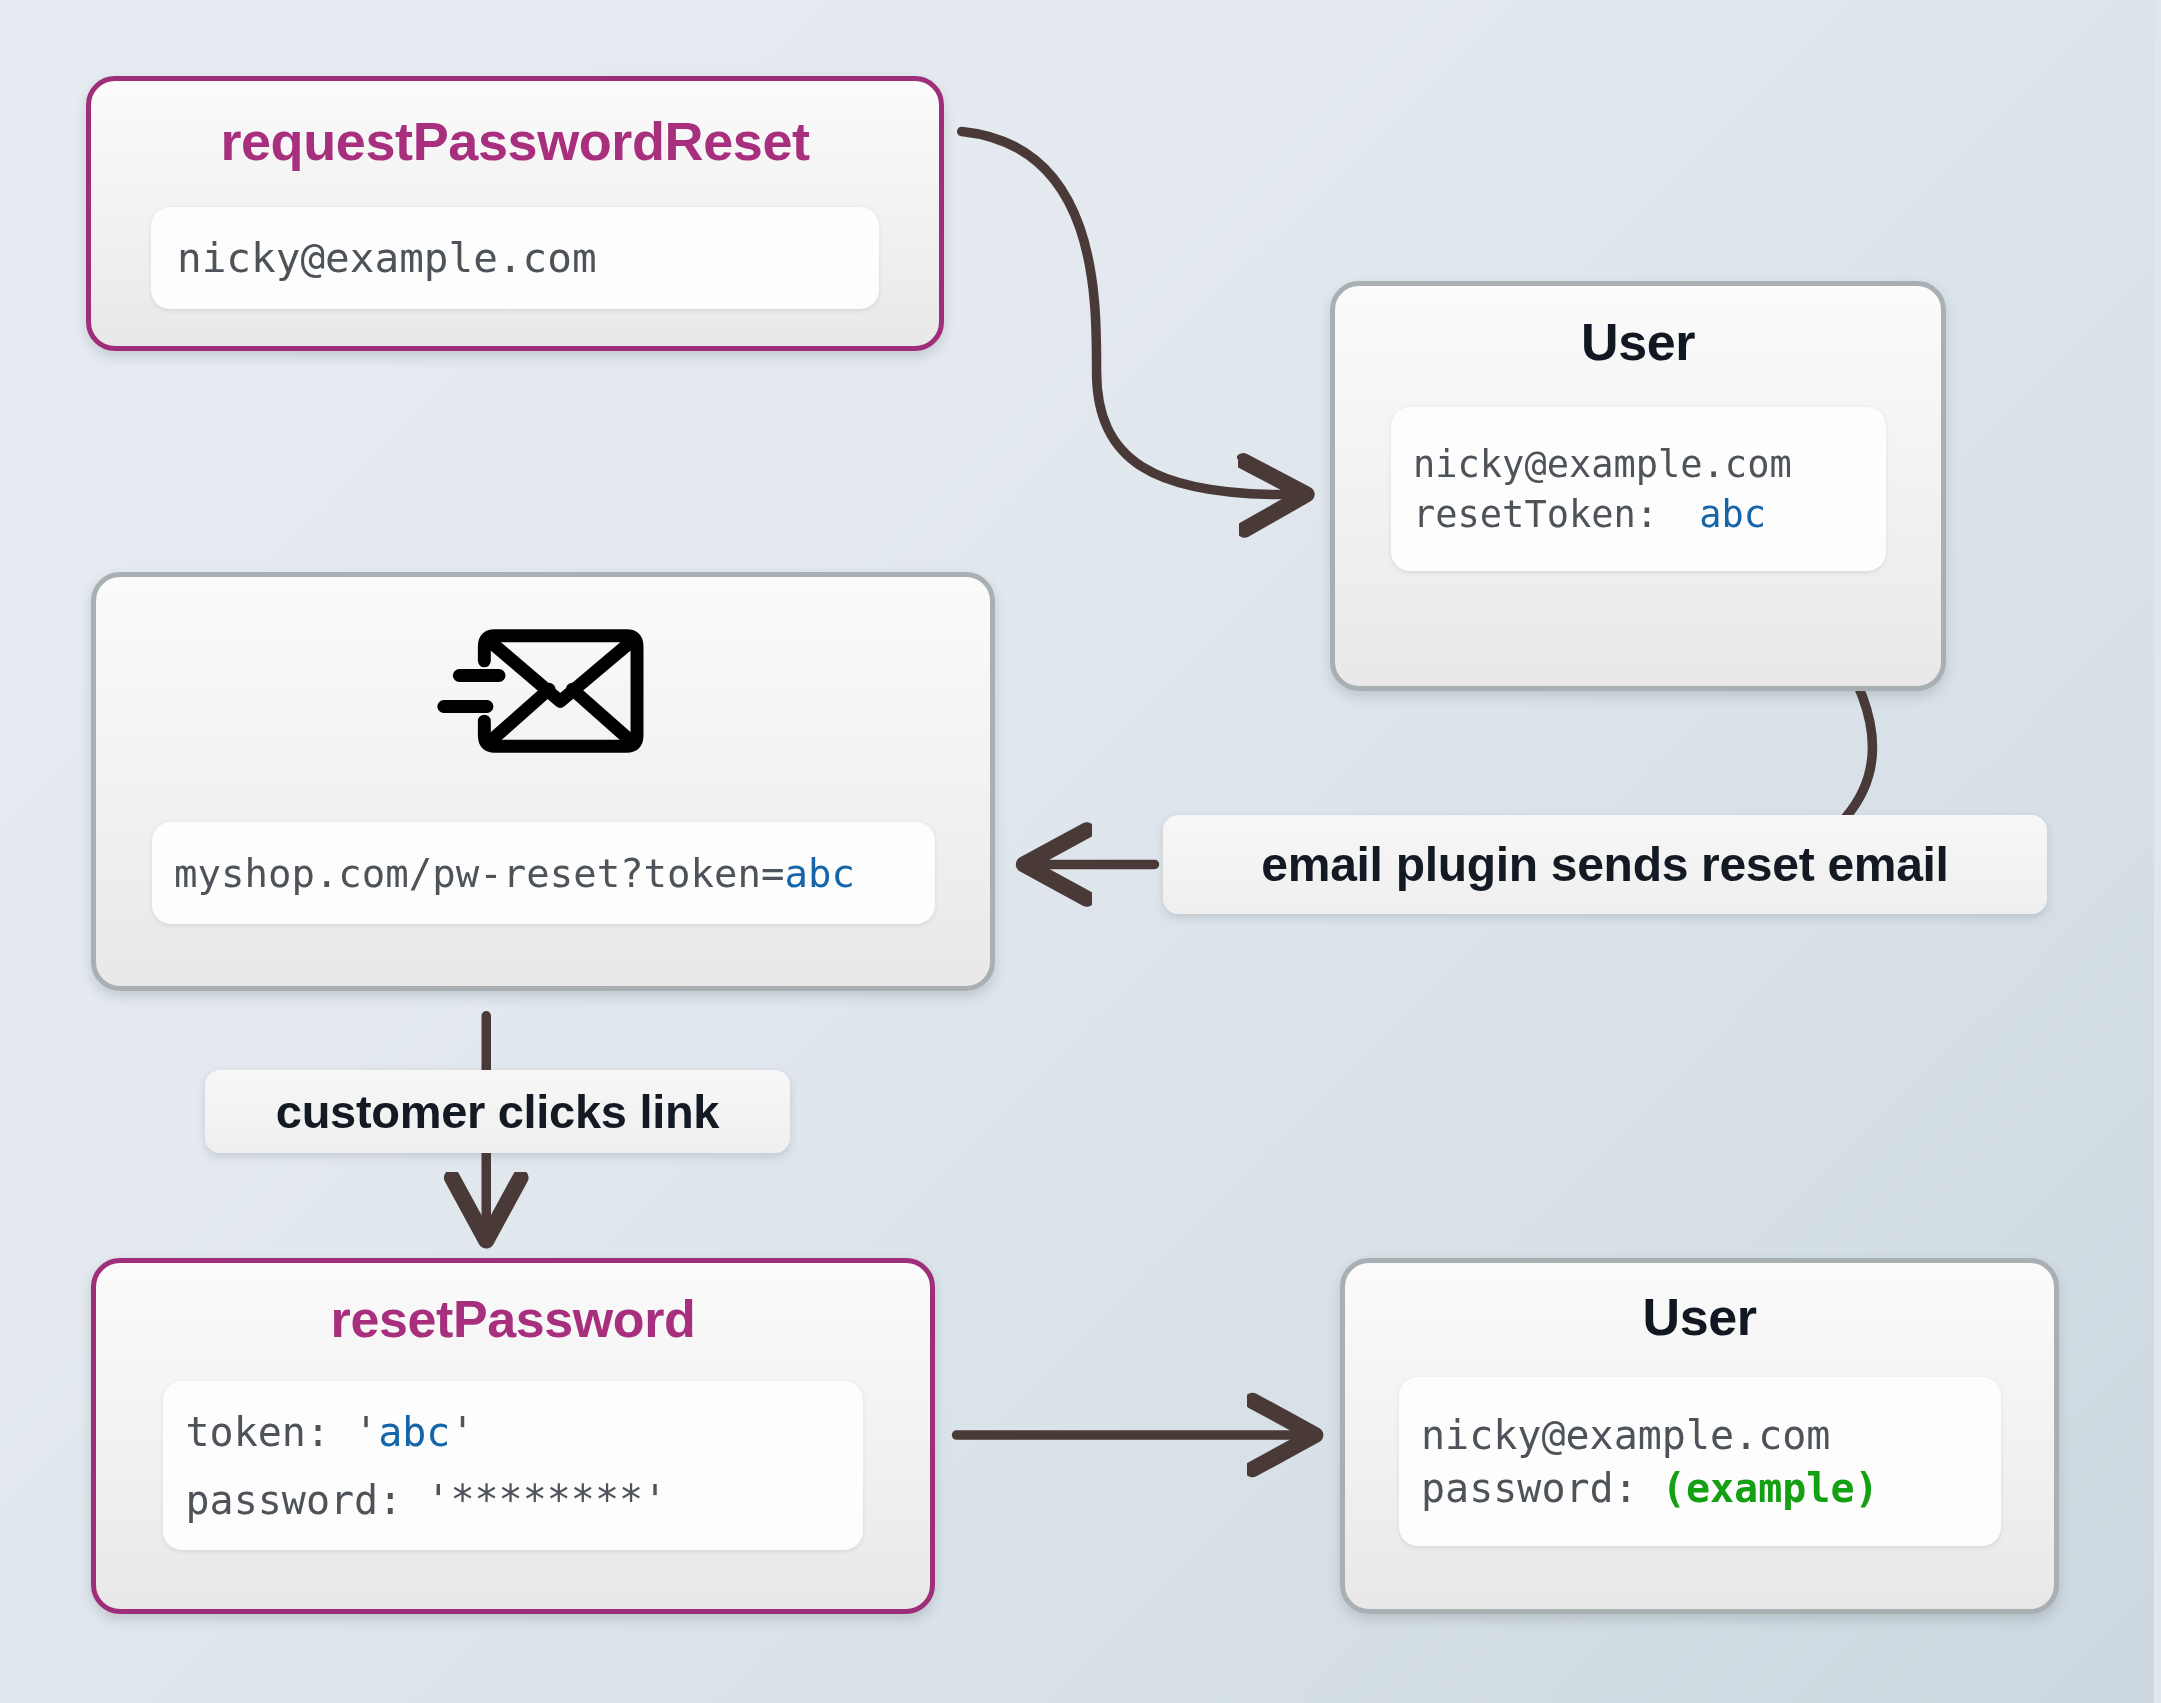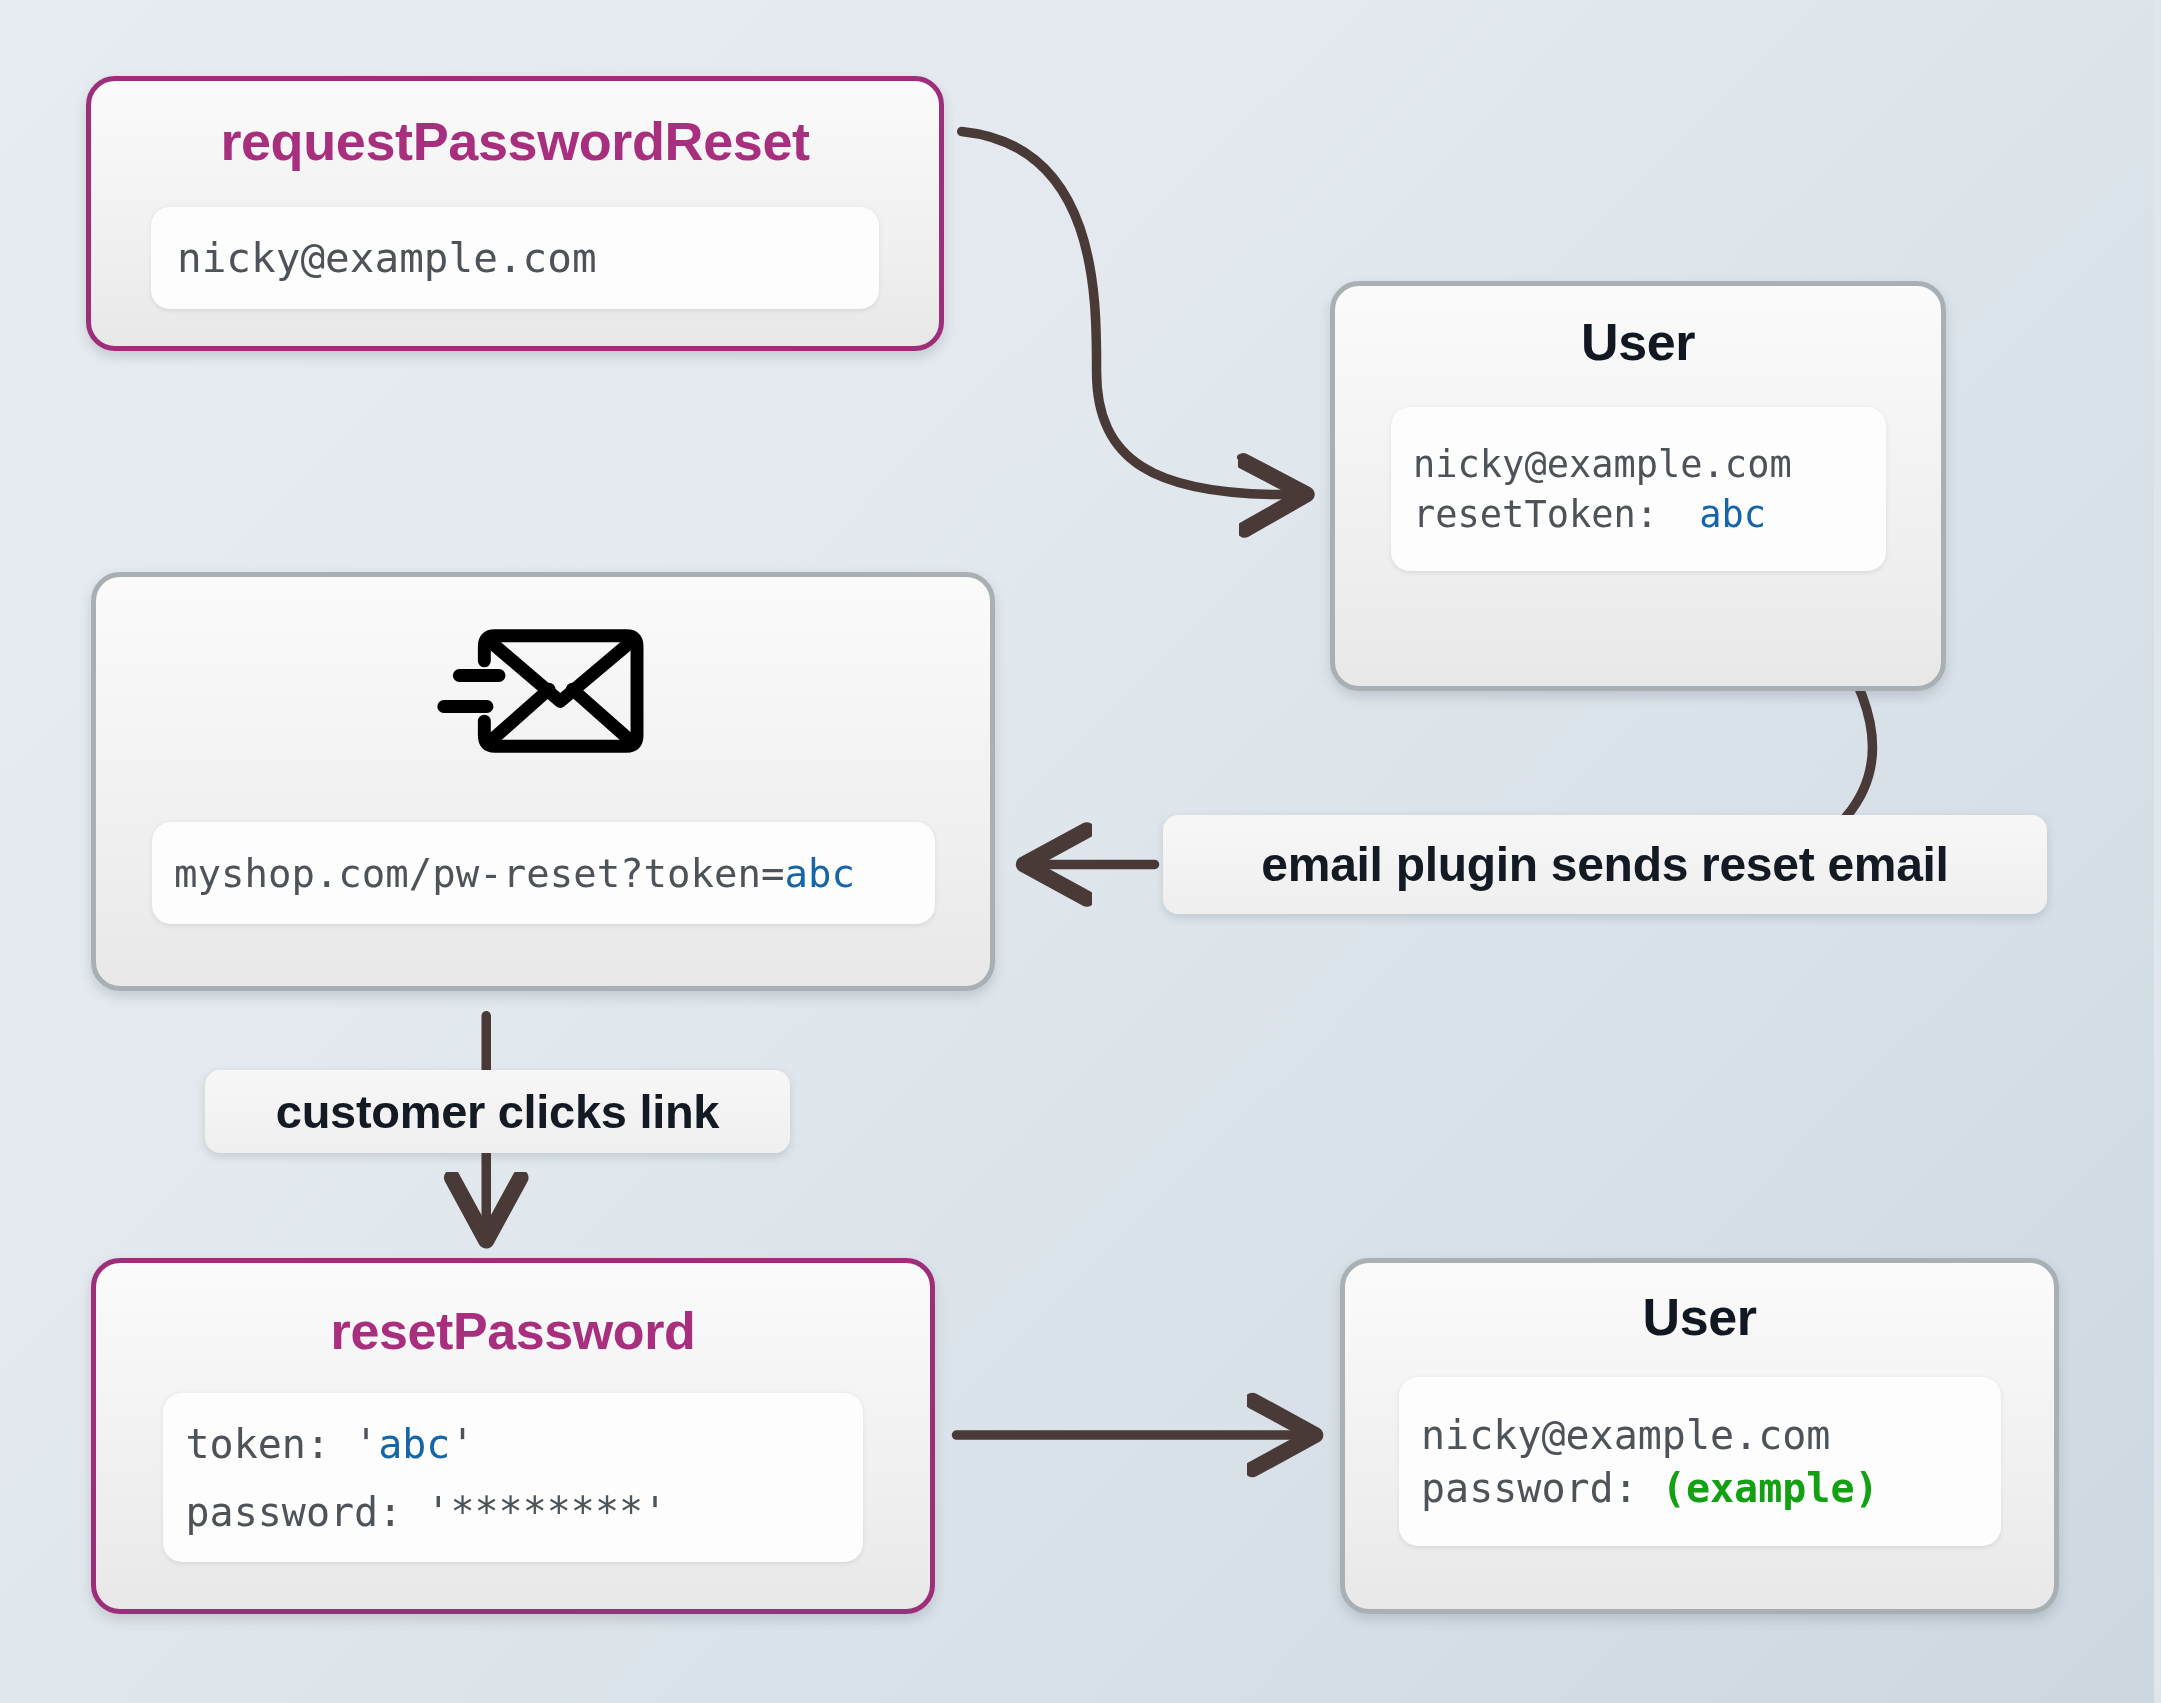--- a/index.html
+++ b/index.html
@@ -144,21 +144,21 @@
     </div>
     <div class="field" style="width:783px; height:102px; margin-top:62px; padding:0 22.5px; font-size:39px;">
       <span class="line"><span>myshop.com/pw-reset?token=</span><span class="tok-blue">abc</span></span>
     </div>
   </div>
 
   <div class="edge-label" style="left:205px; top:1070px; width:585px; height:83px; font-size:47px;">customer clicks link</div>
 
   <div class="edge-label" style="left:1163px; top:815px; width:884px; height:99px; font-size:48px;">email plugin sends reset email</div>
 
-  <div class="node accent" style="left:91px; top:1258px; width:844px; height:356px; padding-top:40px;">
+  <div class="node accent" style="left:91px; top:1258px; width:844px; height:356px; padding-top:28px;">
     <div class="node-title accent-text" style="font-size:52px; line-height:1.1;">resetPassword</div>
     <div class="field" style="width:700px; height:169px; margin-top:33px; padding:0 22.5px; font-size:40px; gap:22px;">
       <span class="line"><span>token: </span><span>'</span><span class="tok-blue">abc</span><span>'</span></span>
       <span class="line">password: '********'</span>
     </div>
   </div>
 
   <div class="node plain" style="left:1340px; top:1258px; width:719px; height:356px; padding-top:26px;">
     <div class="node-title dark-text" style="font-size:52px; line-height:1.1;">User</div>
     <div class="field" style="width:602px; height:169px; margin-top:31px; padding:0 22.5px; font-size:40px; gap:7px;">

